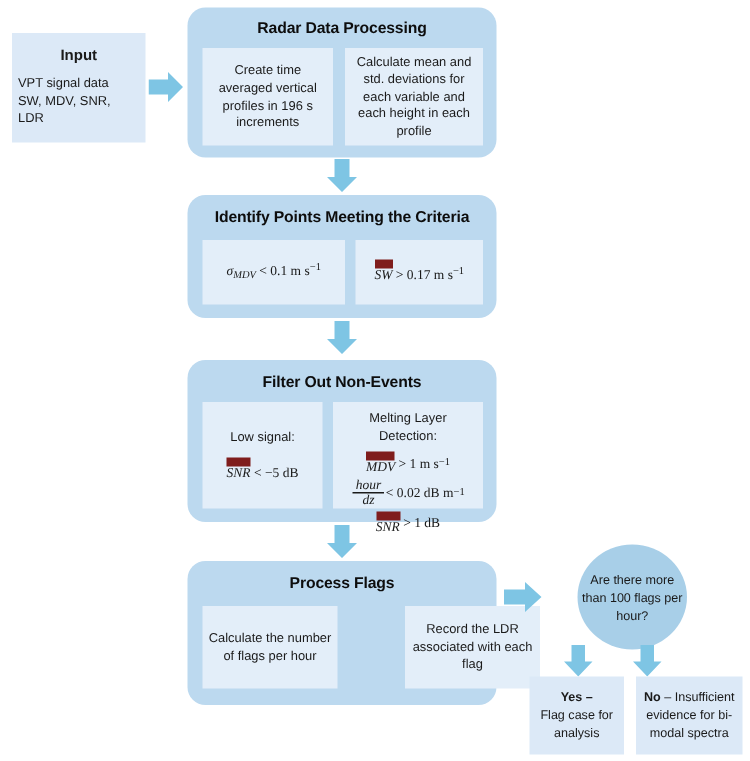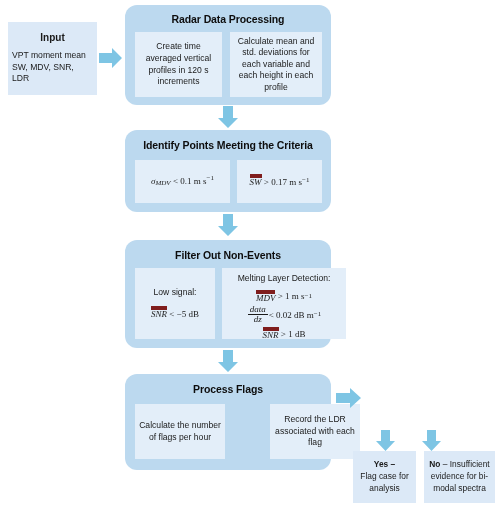--- a/index.html
+++ b/index.html
@@ -123,21 +123,21 @@
 
   
   .math {
     font-family: Liberation Serif, serif;
     font-size: 9px;
     white-space: nowrap;
   }
   .math i { font-style: italic; }
   .ovl {
     display: inline-block;
-    border-top: 4px solid #7f1d1d;
+    border-top: 6px solid #7f1d1d;
     padding-top: 0px;
     line-height: 1.05;
   }
   .sub { font-size: 7px; vertical-align: -0.25em; font-style: italic; }
   .sup { font-size: 7px; vertical-align: 0.5em; }
   .frac {
     display: inline-flex;
     flex-direction: column;
     align-items: center;
     vertical-align: middle;
@@ -150,34 +150,34 @@
   .mlrow { display: flex; align-items: center; justify-content: center; }
 </style>
 </head>
 <body>
 
 <div class="canvas">
 
   <div class="node" id="input-box">
     <div class="title">Input</div>
     <div class="body">
-      <div>VPT moment mean</div>
+      <div>VPT signal data</div>
       <div>SW, MDV, SNR, LDR</div>
     </div>
   </div>
 
   <div class="arrow" style="left:99px; top:46px;">
     <svg width="24" height="24" viewBox="0 0 24 24">
       <polygon points="0,7 13,7 13,2 23,12 13,22 13,17 0,17" fill="#7ec5e4"></polygon>
     </svg>
   </div>
 
   <div class="stage" id="stage-radar" style="left:125px; top:5px; width:206px; height:100px;">
     <div class="stage-title" style="top:8px;">Radar Data Processing</div>
-    <div class="subbox" style="left:10px; top:27px; width:87px; height:65px;">Create time averaged vertical profiles in 120 s increments</div>
+    <div class="subbox" style="left:10px; top:27px; width:87px; height:65px;">Create time averaged vertical profiles in 196 s increments</div>
     <div class="subbox" style="left:105px; top:27px; width:92px; height:65px;">Calculate mean and std. deviations for each variable and each height in each profile</div>
   </div>
 
   <div class="arrow" style="left:216px; top:106px;">
     <svg width="24" height="23" viewBox="0 0 24 23">
       <polygon points="7,0 17,0 17,12 22,12 12,22 2,12 7,12" fill="#7ec5e4"></polygon>
     </svg>
   </div>
 
   <div class="stage" id="stage-criteria" style="left:125px; top:130px; width:206px; height:82px;">
@@ -195,28 +195,28 @@
       <polygon points="7,0 17,0 17,12 22,12 12,22 2,12 7,12" fill="#7ec5e4"></polygon>
     </svg>
   </div>
 
   <div class="stage" id="stage-filter" style="left:125px; top:240px; width:206px; height:108px;">
     <div class="stage-title" style="top:9px;">Filter Out Non-Events</div>
     <div class="subbox" style="left:10px; top:28px; width:80px; height:71px;">
       <div style="margin-bottom:7px;">Low signal:</div>
       <span class="math"><span class="ovl"><i>SNR</i></span>&nbsp;<span>&lt; −5 dB</span></span>
     </div>
-    <div class="subbox" style="left:97px; top:28px; width:124px; height:71px; justify-content:flex-start; padding-top:5px;">
+    <div class="subbox" style="left:97px; top:28px; width:100px; height:71px; justify-content:flex-start; padding-top:5px;">
       <div style="margin-bottom:4px;">Melting Layer Detection:</div>
       <div class="math mathline mlrow">
         <span class="ovl"><i>MDV</i></span>&nbsp;<span>&gt; 1 m s</span><span class="sup">−1</span>
       </div>
       <div class="math mathline mlrow">
         <span class="frac">
-          <span class="num">data</span>
+          <span class="num">hour</span>
           <span class="den">dz</span>
         </span>
         <span>&lt; 0.02 dB m</span>
           <span class="sup">−1</span>
       </div>
       <div class="math mathline mlrow">
         <span class="ovl"><i>SNR</i></span>&nbsp;<span>&gt; 1 dB</span>
       </div>
     </div>
   </div>
@@ -232,20 +232,23 @@
     <div class="subbox" style="left:10px; top:30px; width:90px; height:55px;">Calculate the number of flags per hour</div>
     <div class="subbox" style="left:107px; top:30px; width:90px; height:55px;margin-left:38px;">Record the LDR associated with each flag</div>
   </div>
 
   <div class="arrow" style="left:336px; top:386px;">
     <svg width="26" height="24" viewBox="0 0 26 24">
       <polygon points="0,7 14,7 14,2 25,12 14,22 14,17 0,17" fill="#7ec5e4"></polygon>
     </svg>
   </div>
 
+  <div id="decision-ellipse">
+    <span>Are there more than 100 flags per hour?</span>
+  </div>
 
   <div class="arrow" style="left:375px; top:430px;">
     <svg width="22" height="22" viewBox="0 0 22 22">
       <polygon points="6,0 15,0 15,11 20,11 10.5,21 1,11 6,11" fill="#7ec5e4"></polygon>
     </svg>
   </div>
 
   <div class="arrow" style="left:421px; top:430px;">
     <svg width="22" height="22" viewBox="0 0 22 22">
       <polygon points="6,0 15,0 15,11 20,11 10.5,21 1,11 6,11" fill="#7ec5e4"></polygon>

